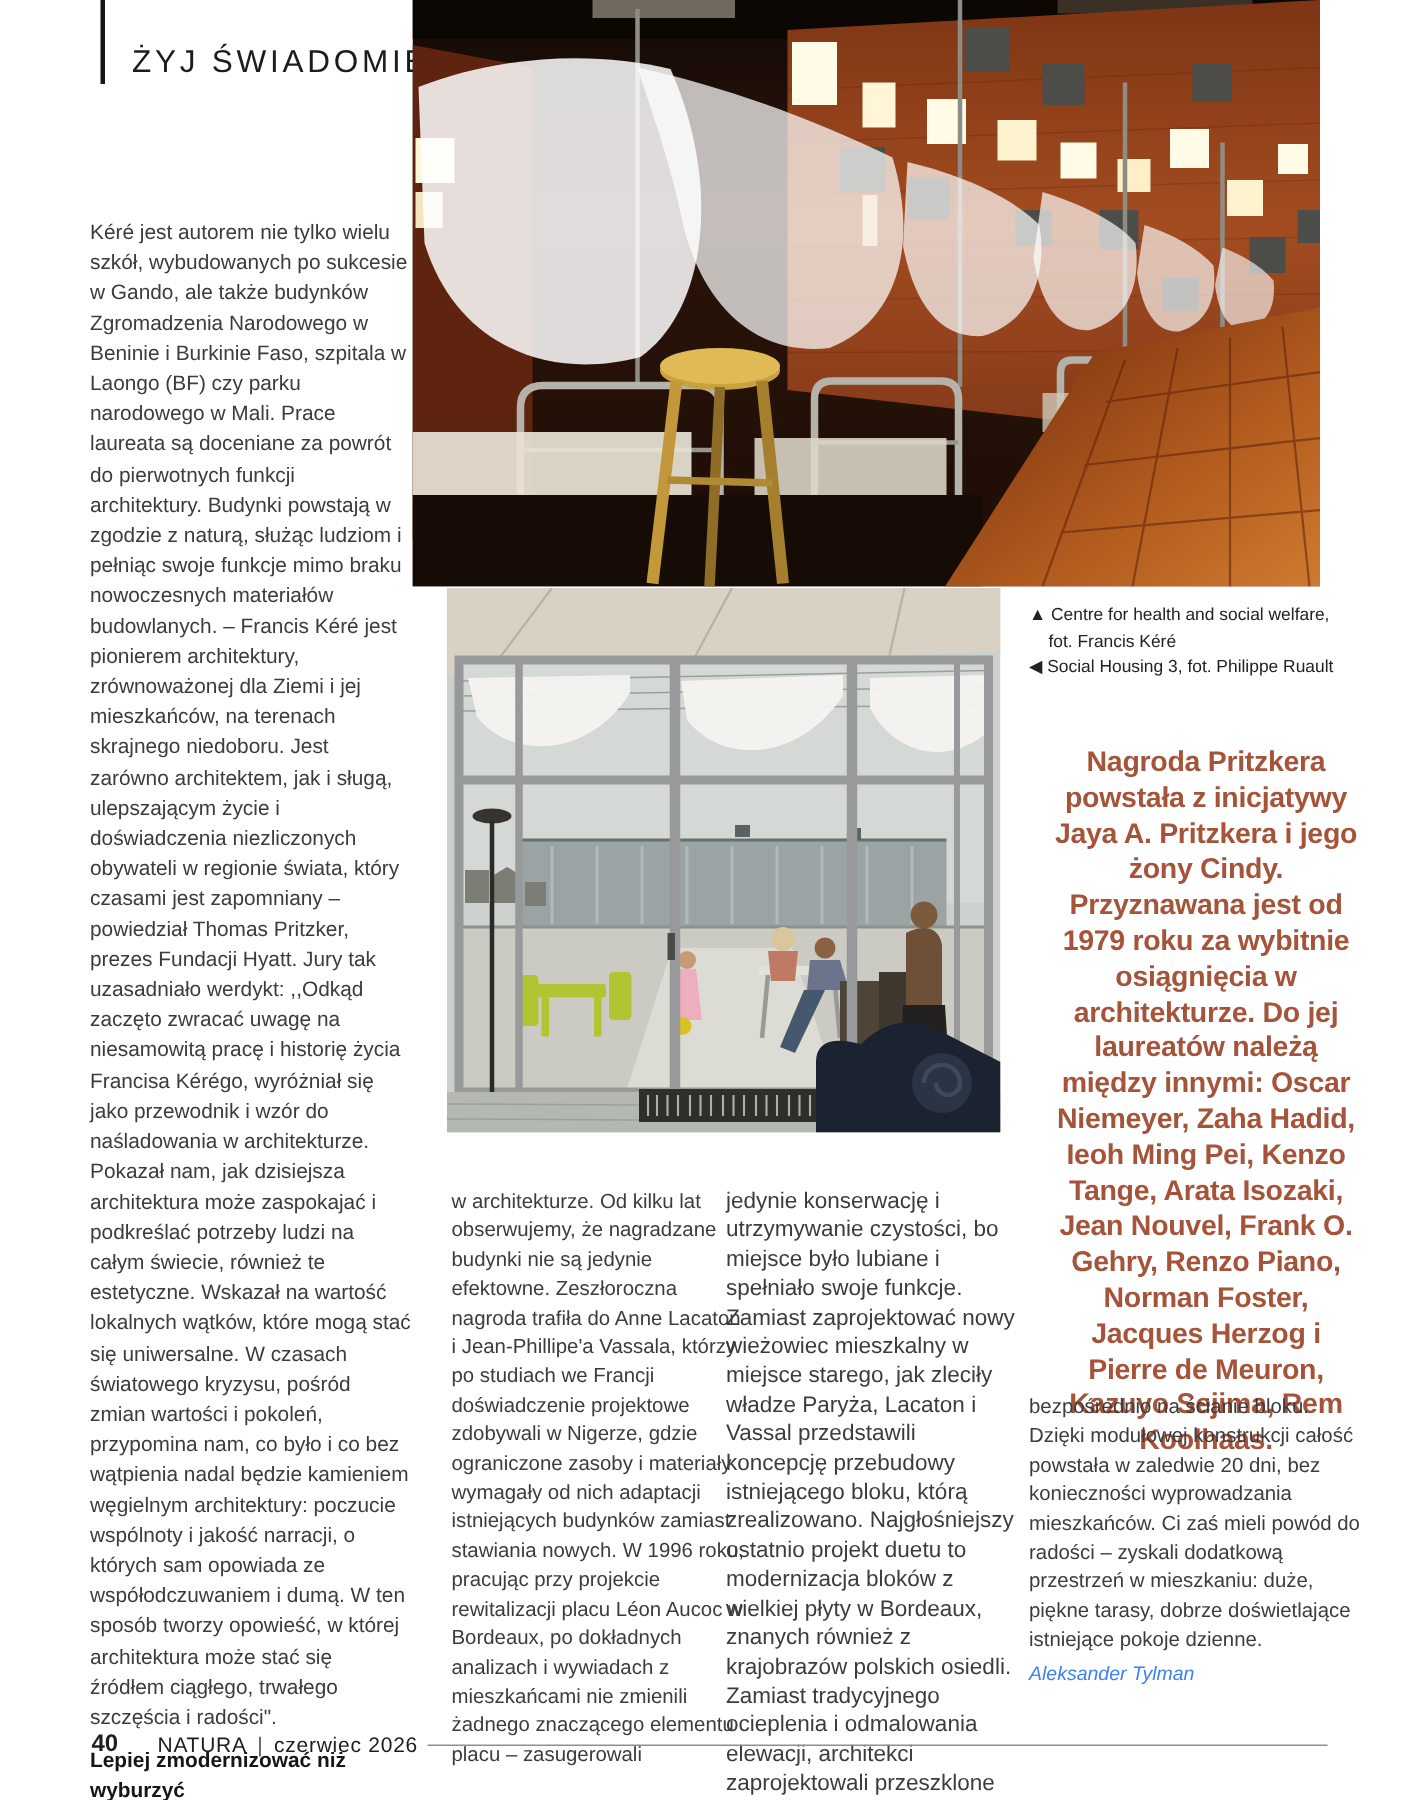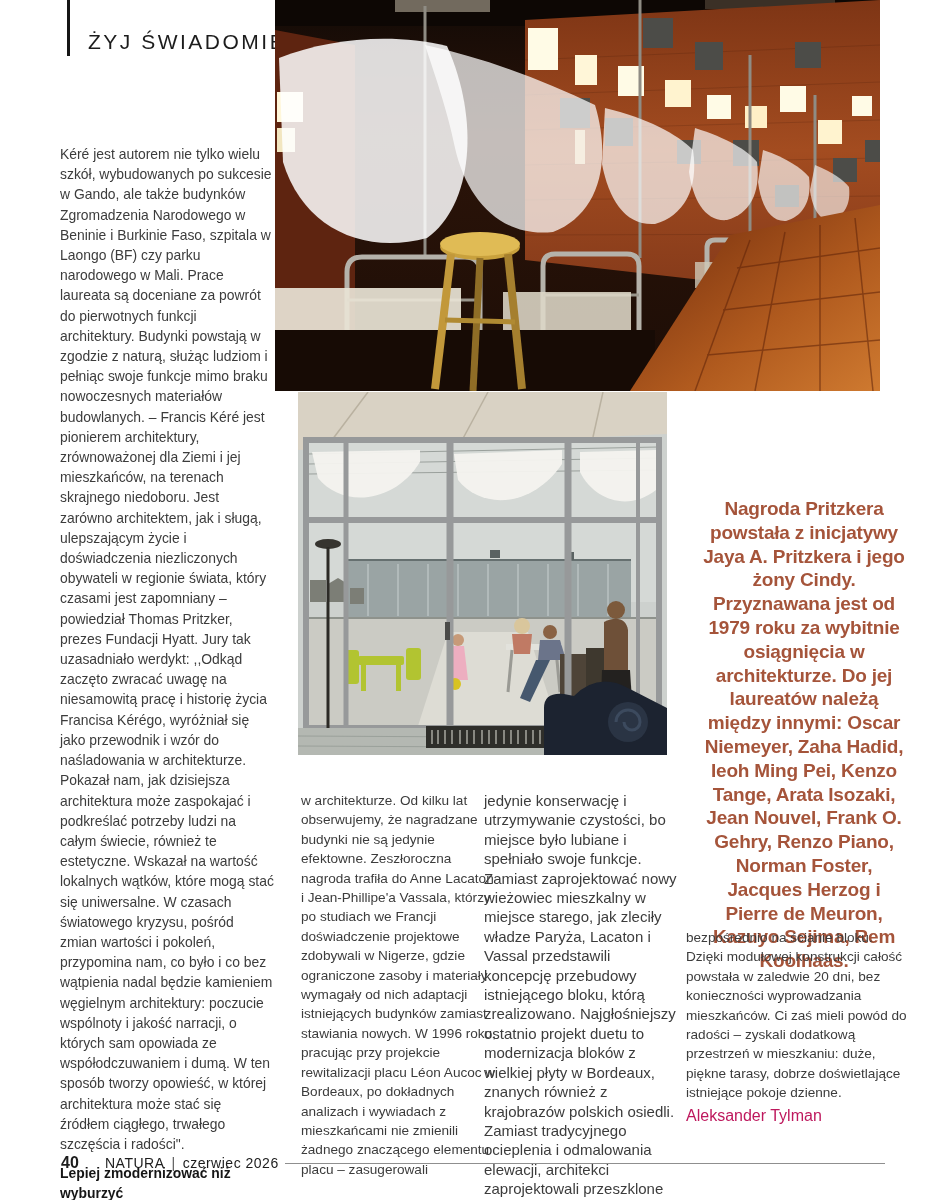--- a/index.html
+++ b/index.html
@@ -14,21 +14,21 @@
     color:#1c1c1c;font-weight:400;
   }
   .bodytext{font-size:13.9px;line-height:20.2px;text-align:left;}
   .col{position:absolute;}
   .col p{margin:0 0 0 0;}
   .col1{left:60px;top:144px;width:214px;}
   .col2{left:279px;top:791px;width:196px;font-size:13.6px;line-height:19.4px;margin-left:22px;}
   .col3{left:484px;top:791px;width:196px;font-size:15px;line-height:19.4px;}
   .col4{left:686px;top:928px;width:221px;font-size:13.6px;line-height:19.4px;}
   .subhead{font-weight:bold;color:#161616;margin-top:9px !important;}
-  .byline{font-size:16px;margin-top:3px !important;color:#be185d;}
+  .byline{font-style:italic;font-size:13px;margin-top:3px !important;color:#3b82f6;}
   .photo1{position:absolute;left:275px;top:0;width:605px;height:391px;}
   .photo2{position:absolute;left:298px;top:392px;width:369px;height:363px;}
   .captions{position:absolute;left:686px;top:401px;width:225px;font-size:11.6px;line-height:17.5px;color:#222;}
   .captions .cap-indent{padding-left:13px;}
   .sidebar-note{
     position:absolute;left:701px;top:497px;width:206px;
     font-weight:bold;font-size:19px;line-height:23.8px;letter-spacing:-0.2px;text-align:center;
   }
   .footer{position:absolute;left:0;top:1150px;width:918px;height:30px;font-size:14px;color:#1d1d1d;}
   .footer .pageno{position:absolute;left:61px;top:4px;font-weight:bold;font-size:16px;}
@@ -287,20 +287,25 @@
           <line x1="235" y1="338" x2="235" y2="352"></line>
         <line x1="242" y1="338" x2="242" y2="352"></line>
       </g>
 
       <path d="M246,363 L246,316 Q246,300 266,302 L276,304 Q300,280 330,296 L369,316 L369,363 Z" fill="#1c2330"></path>
       <circle cx="330" cy="330" r="20" fill="#2a3444"></circle>
       <path d="M318,330 a12,12 0 1,1 24,0 a8,8 0 1,1 -16,0" fill="none" stroke="#3c4a5e" stroke-width="3"></path>
     </svg>
   </div>
 
+  <div class="captions">
+    <div>▲ Centre for health and social welfare,</div>
+    <div class="cap-indent">fot. Francis Kéré</div>
+    <div>◀ Social Housing 3, fot. Philippe Ruault</div>
+  </div>
 
   <div class="col col1 bodytext">
     <p>Kéré jest autorem nie tylko wielu szkół, wybudowanych po sukcesie w Gando, ale także budynków Zgromadzenia Narodowego w Beninie i Burkinie Faso, szpitala w Laongo (BF) czy parku narodowego w Mali. Prace laureata są doceniane za powrót do pierwotnych funkcji architektury. Budynki powstają w zgodzie z naturą, służąc ludziom i pełniąc swoje funkcje mimo braku nowoczesnych materiałów budowlanych. – Francis Kéré jest pionierem architektury, zrównoważonej dla Ziemi i jej mieszkańców, na terenach skrajnego niedoboru. Jest zarówno architektem, jak i sługą, ulepszającym życie i doświadczenia niezliczonych obywateli w regionie świata, który czasami jest zapomniany – powiedział Thomas Pritzker, prezes Fundacji Hyatt. Jury tak uzasadniało werdykt: ,,Odkąd zaczęto zwracać uwagę na niesamowitą pracę i historię życia Francisa Kérégo, wyróżniał się jako przewodnik i wzór do naśladowania w architekturze. Pokazał nam, jak dzisiejsza architektura może zaspokajać i podkreślać potrzeby ludzi na całym świecie, również te estetyczne. Wskazał na wartość lokalnych wątków, które mogą stać się uniwersalne. W czasach światowego kryzysu, pośród zmian wartości i pokoleń, przypomina nam, co było i co bez wątpienia nadal będzie kamieniem węgielnym architektury: poczucie wspólnoty i jakość narracji, o których sam opowiada ze współodczuwaniem i dumą. W ten sposób tworzy opowieść, w której architektura może stać się źródłem ciągłego, trwałego szczęścia i radości".</p>
     <p class="subhead">Lepiej zmodernizować niż wyburzyć</p>
 
   </div>
 
   <div class="sidebar-note" id="sidebar-note" style="color: rgb(165, 84, 58);">Nagroda Pritzkera powstała z inicjatywy Jaya A. Pritzkera i jego żony Cindy. Przyznawana jest od 1979 roku za wybitnie osiągnięcia w architekturze. Do jej laureatów należą między innymi: Oscar Niemeyer, Zaha Hadid, Ieoh Ming Pei, Kenzo Tange, Arata Isozaki, Jean Nouvel, Frank O. Gehry, Renzo Piano, Norman Foster, Jacques Herzog i Pierre de Meuron, Kazuyo Sejima, Rem Koolhaas.</div>
 
   <div class="col col2">

